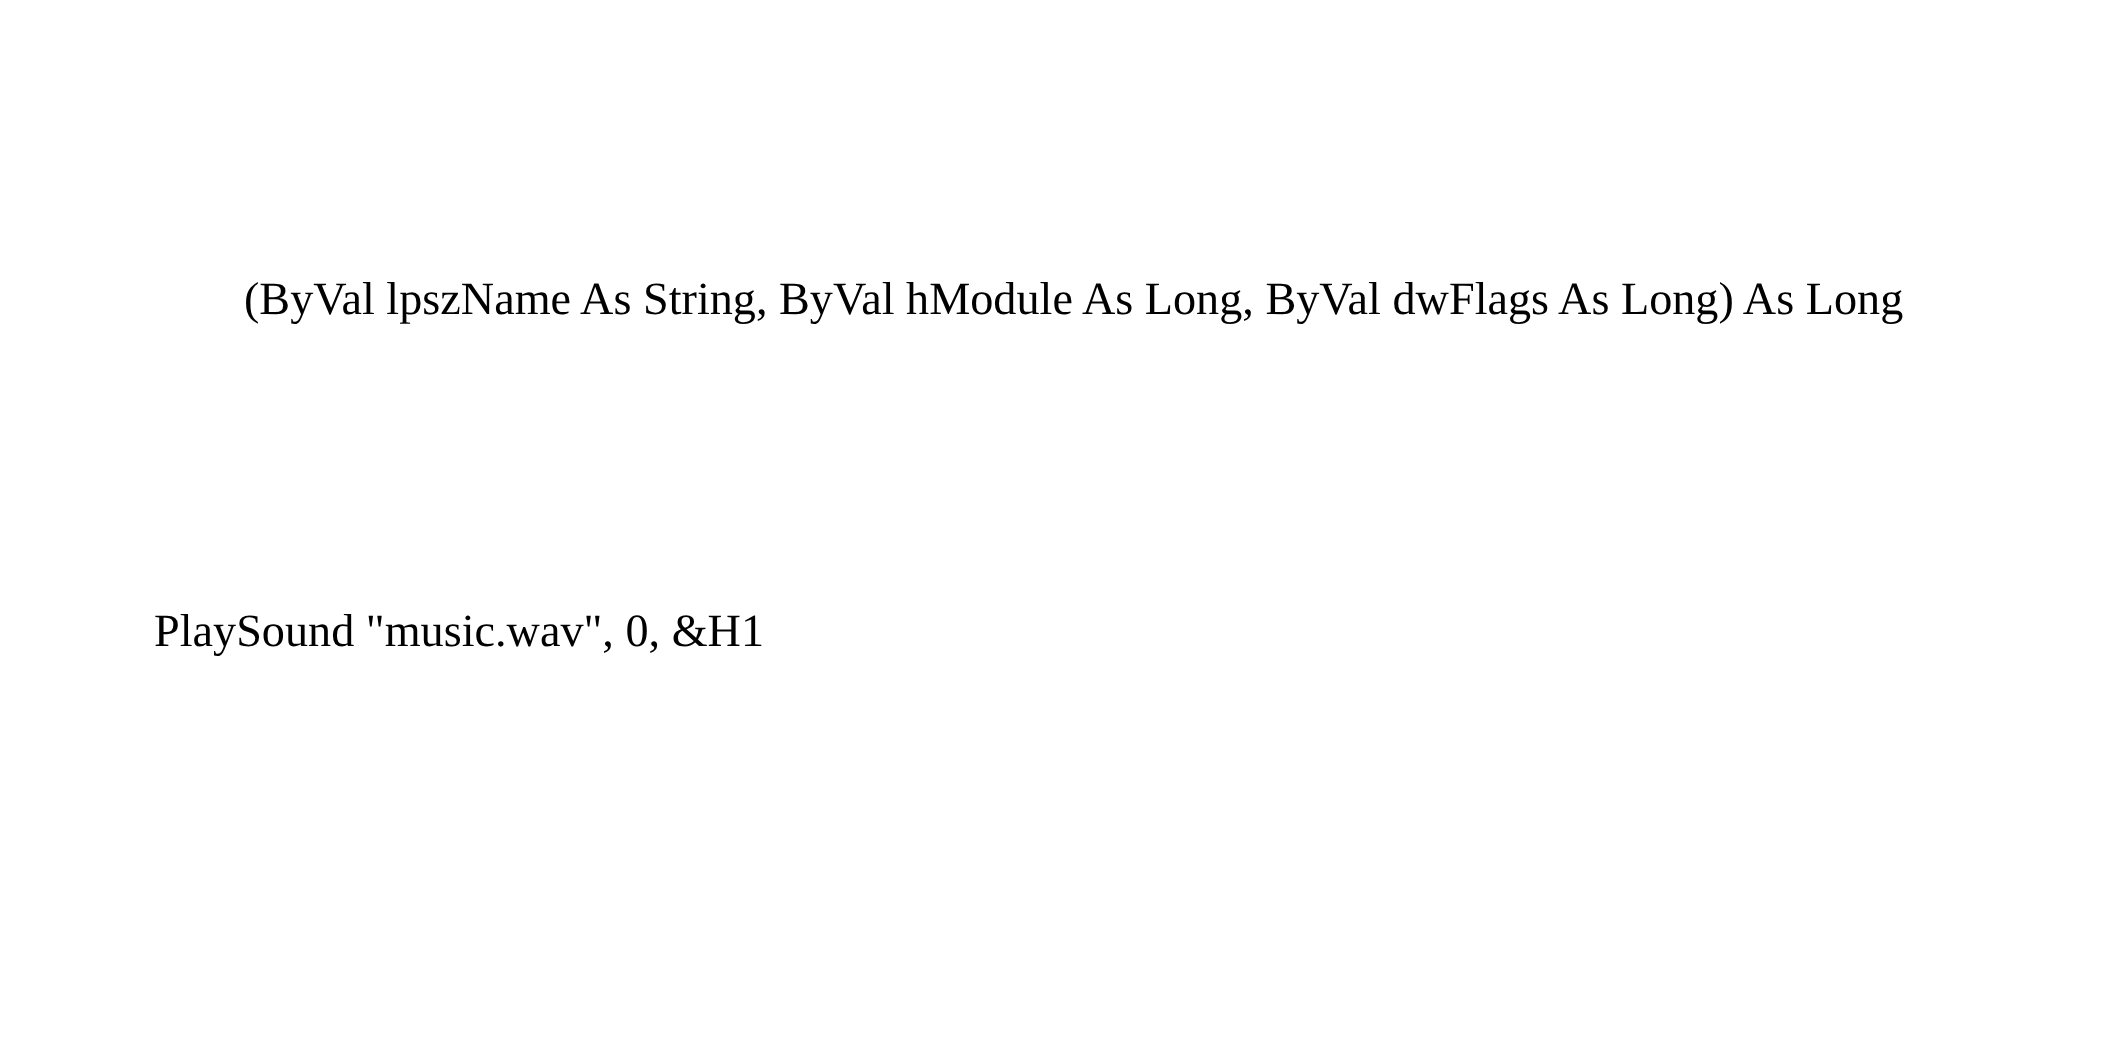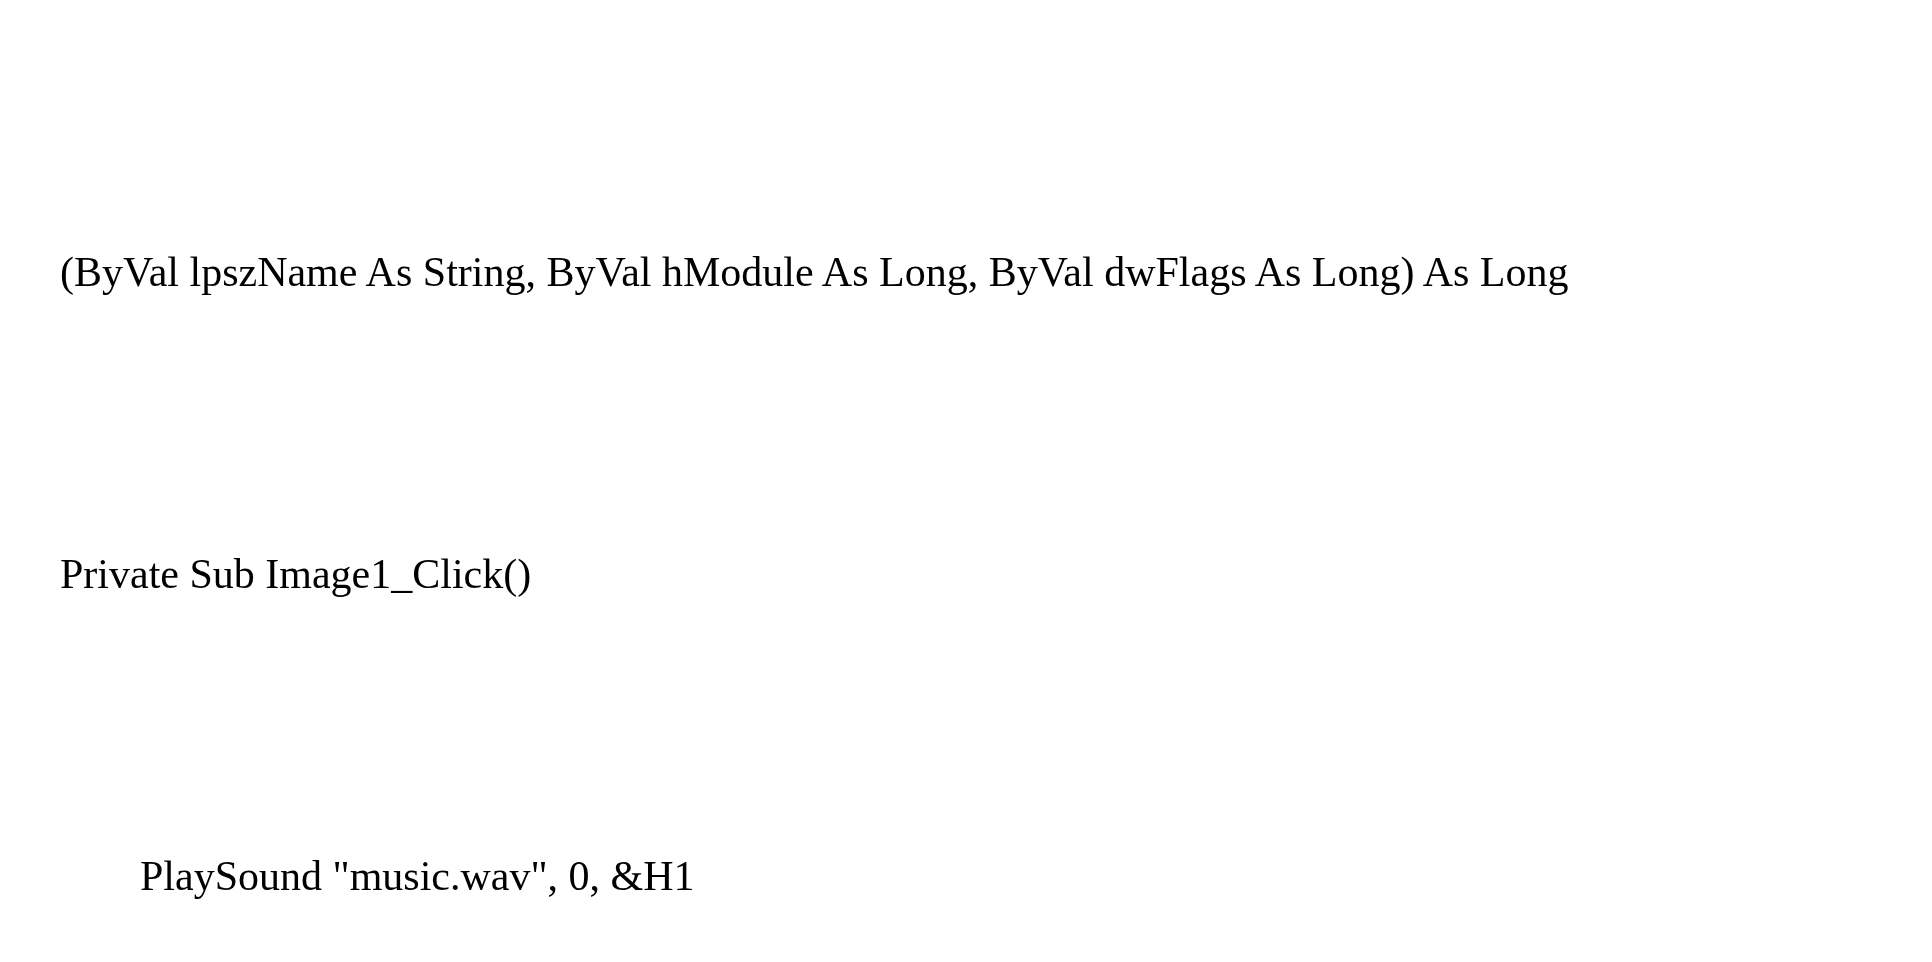--- a/index.html
+++ b/index.html
@@ -9,32 +9,32 @@
       font-size: 42px;
       background: #ffffff;
       color: #000000;
       line-height: 2.4;
     }
     .code-block {
       white-space: pre-wrap;
     }
     .indent-1 {
       padding-left: 20px;
+      text-align: center;
     }
     .indent-2 {
       padding-left: 100px;
     }
     .line {
       display: block;
     }
   </style>
 </head>
 <body>
 
 <div class="code-block">
   <span class="line indent-1">(ByVal lpszName As String, ByVal hModule As Long, ByVal dwFlags As Long) As Long</span>
-  <span class="line indent-1">Private Sub Image1_Click()</span>
   <span class="line indent-2">PlaySound "music.wav", 0, &amp;H1</span>
   
   
   
   
 </div>
 
 </body></html>

